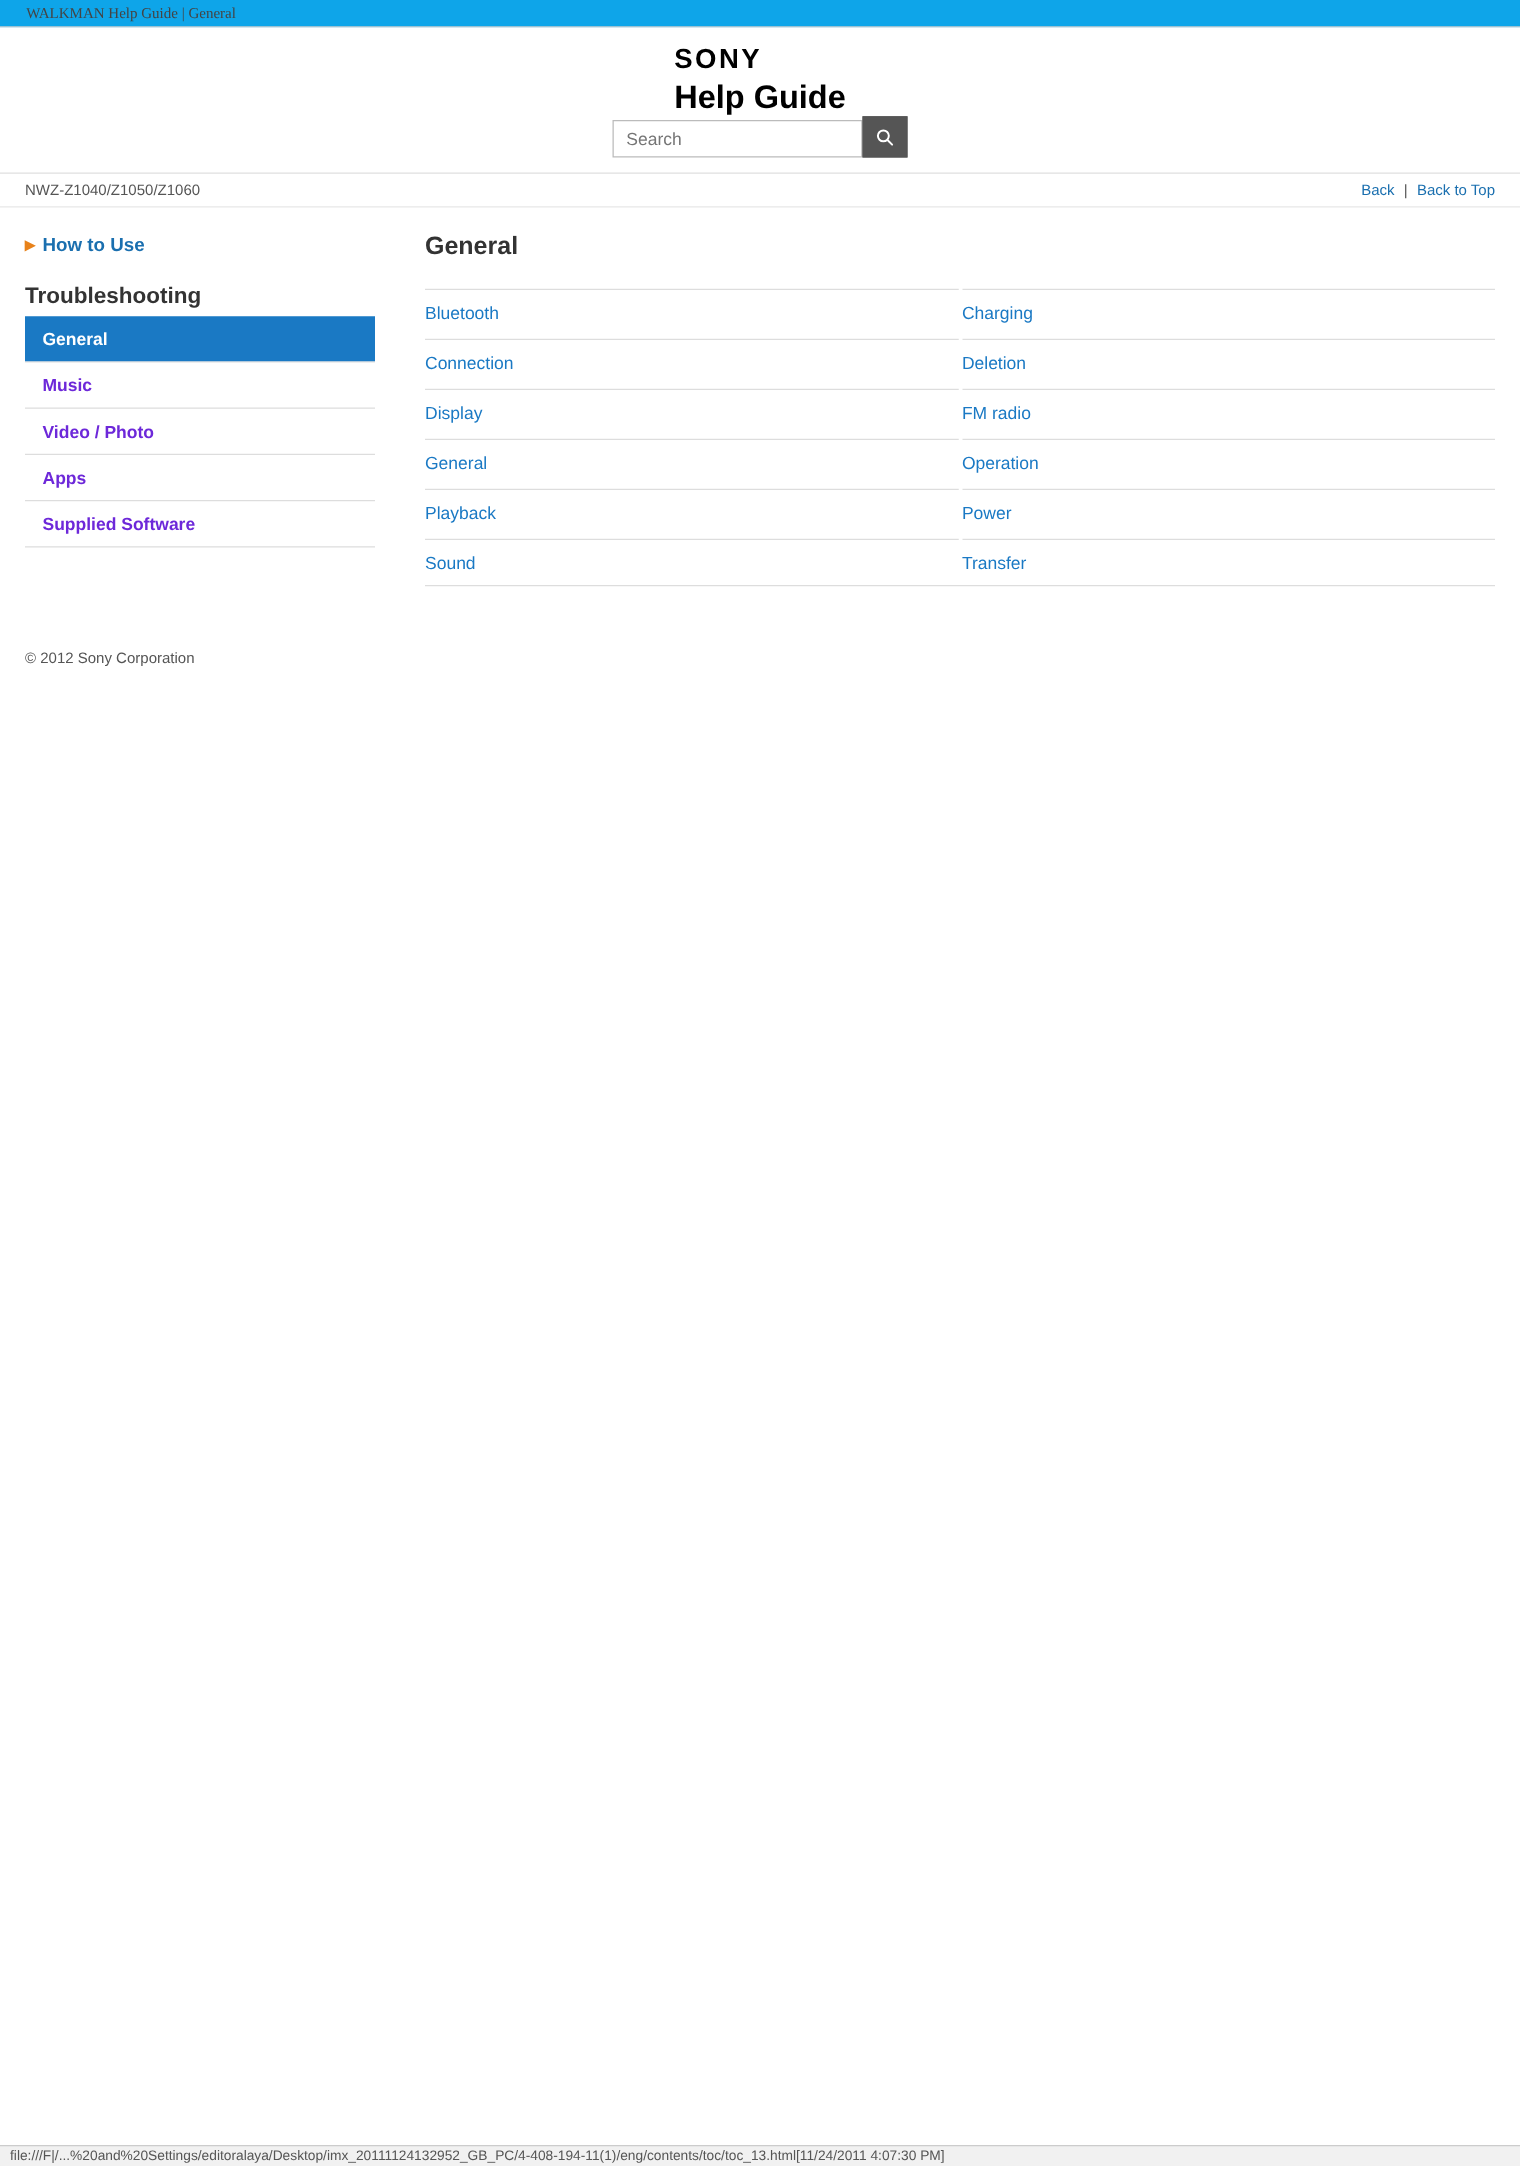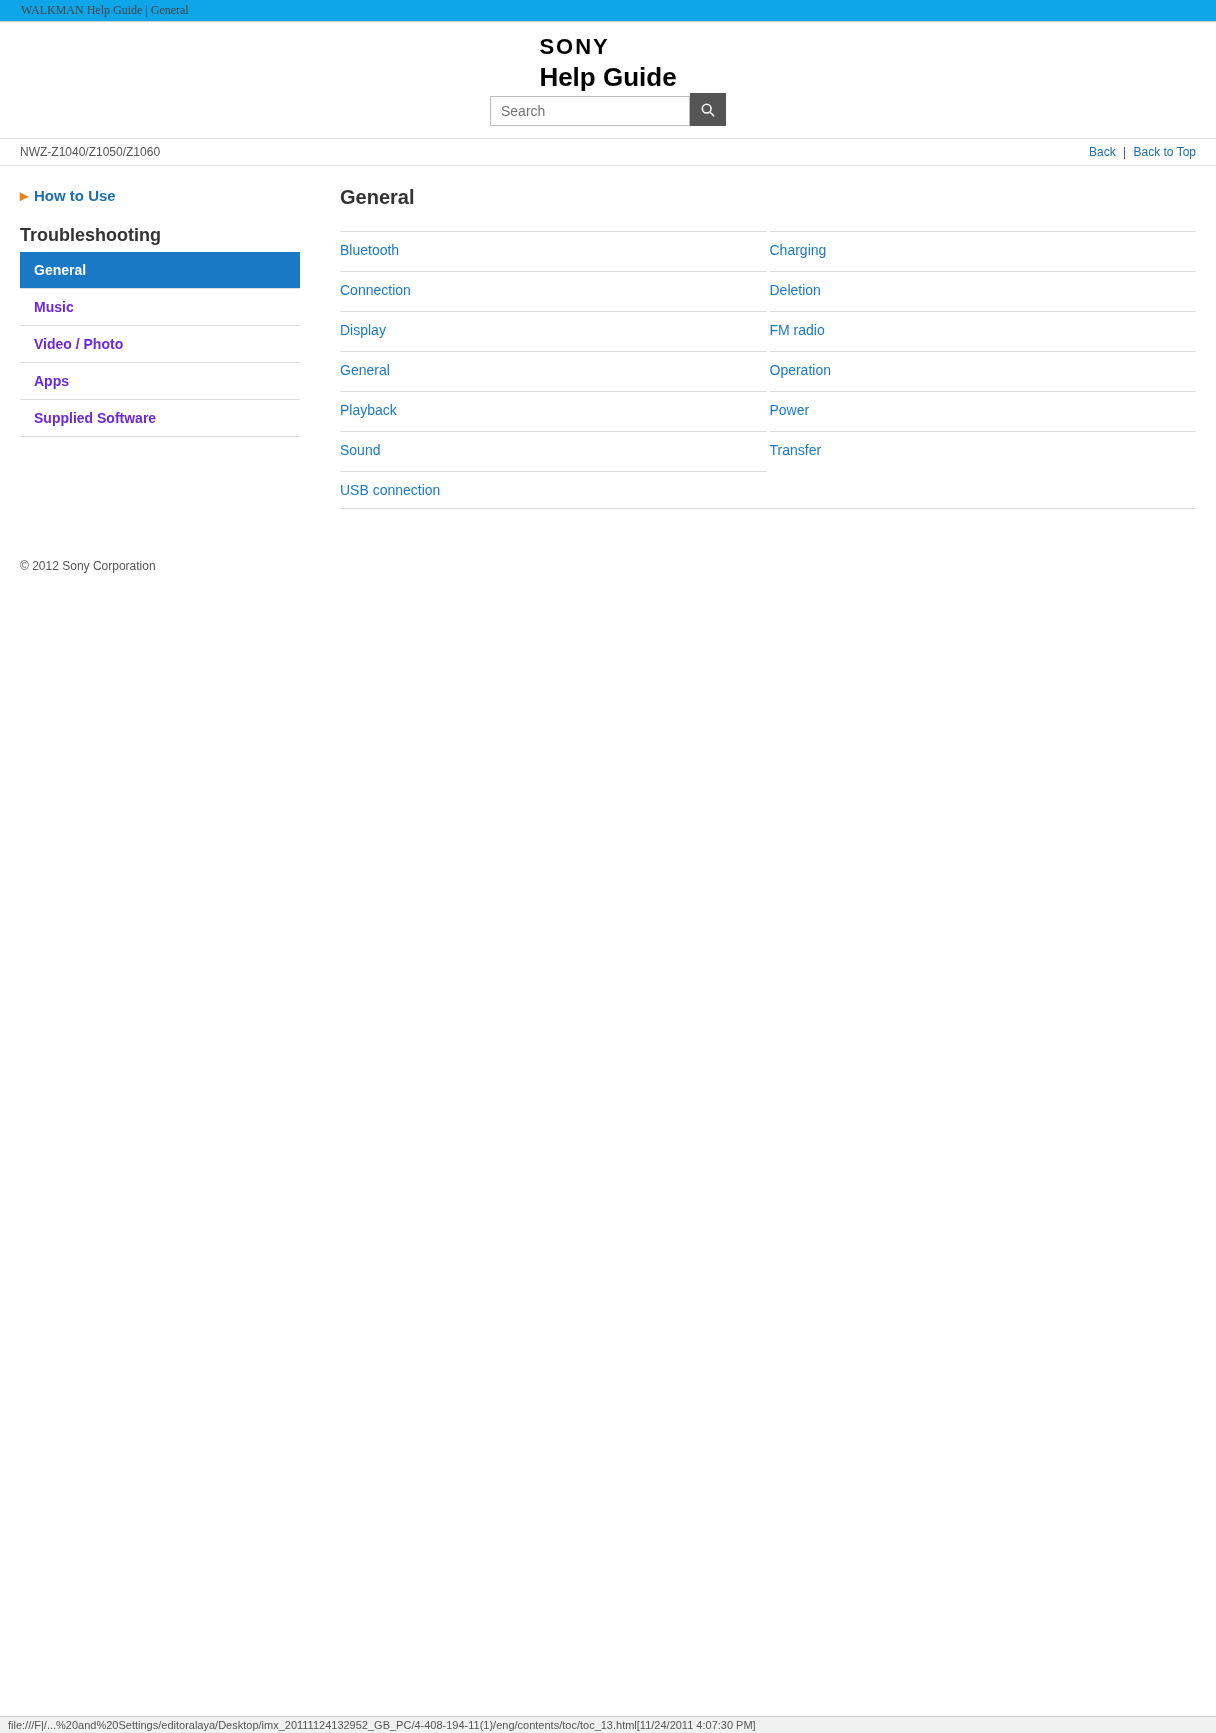--- a/index.html
+++ b/index.html
@@ -285,23 +285,20 @@
       <div class="link-cell">
         <a href="#">Power</a>
       </div>
       <div class="link-cell">
         <a href="#">Sound</a>
       </div>
 
       <div class="link-cell">
         <a href="#">Transfer</a>
       </div>
-      <div class="link-cell">
-        <a href="#">USB connection</a>
-      </div>
     </div>
   </div>
 </div>
 
 <div class="footer">
   <span>© 2012 Sony Corporation</span>
 </div>
 
 <div class="browser-bottom-bar">
   <span>file:///F|/...%20and%20Settings/editoralaya/Desktop/imx_20111124132952_GB_PC/4-408-194-11(1)/eng/contents/toc/toc_13.html[11/24/2011 4:07:30 PM]</span>

